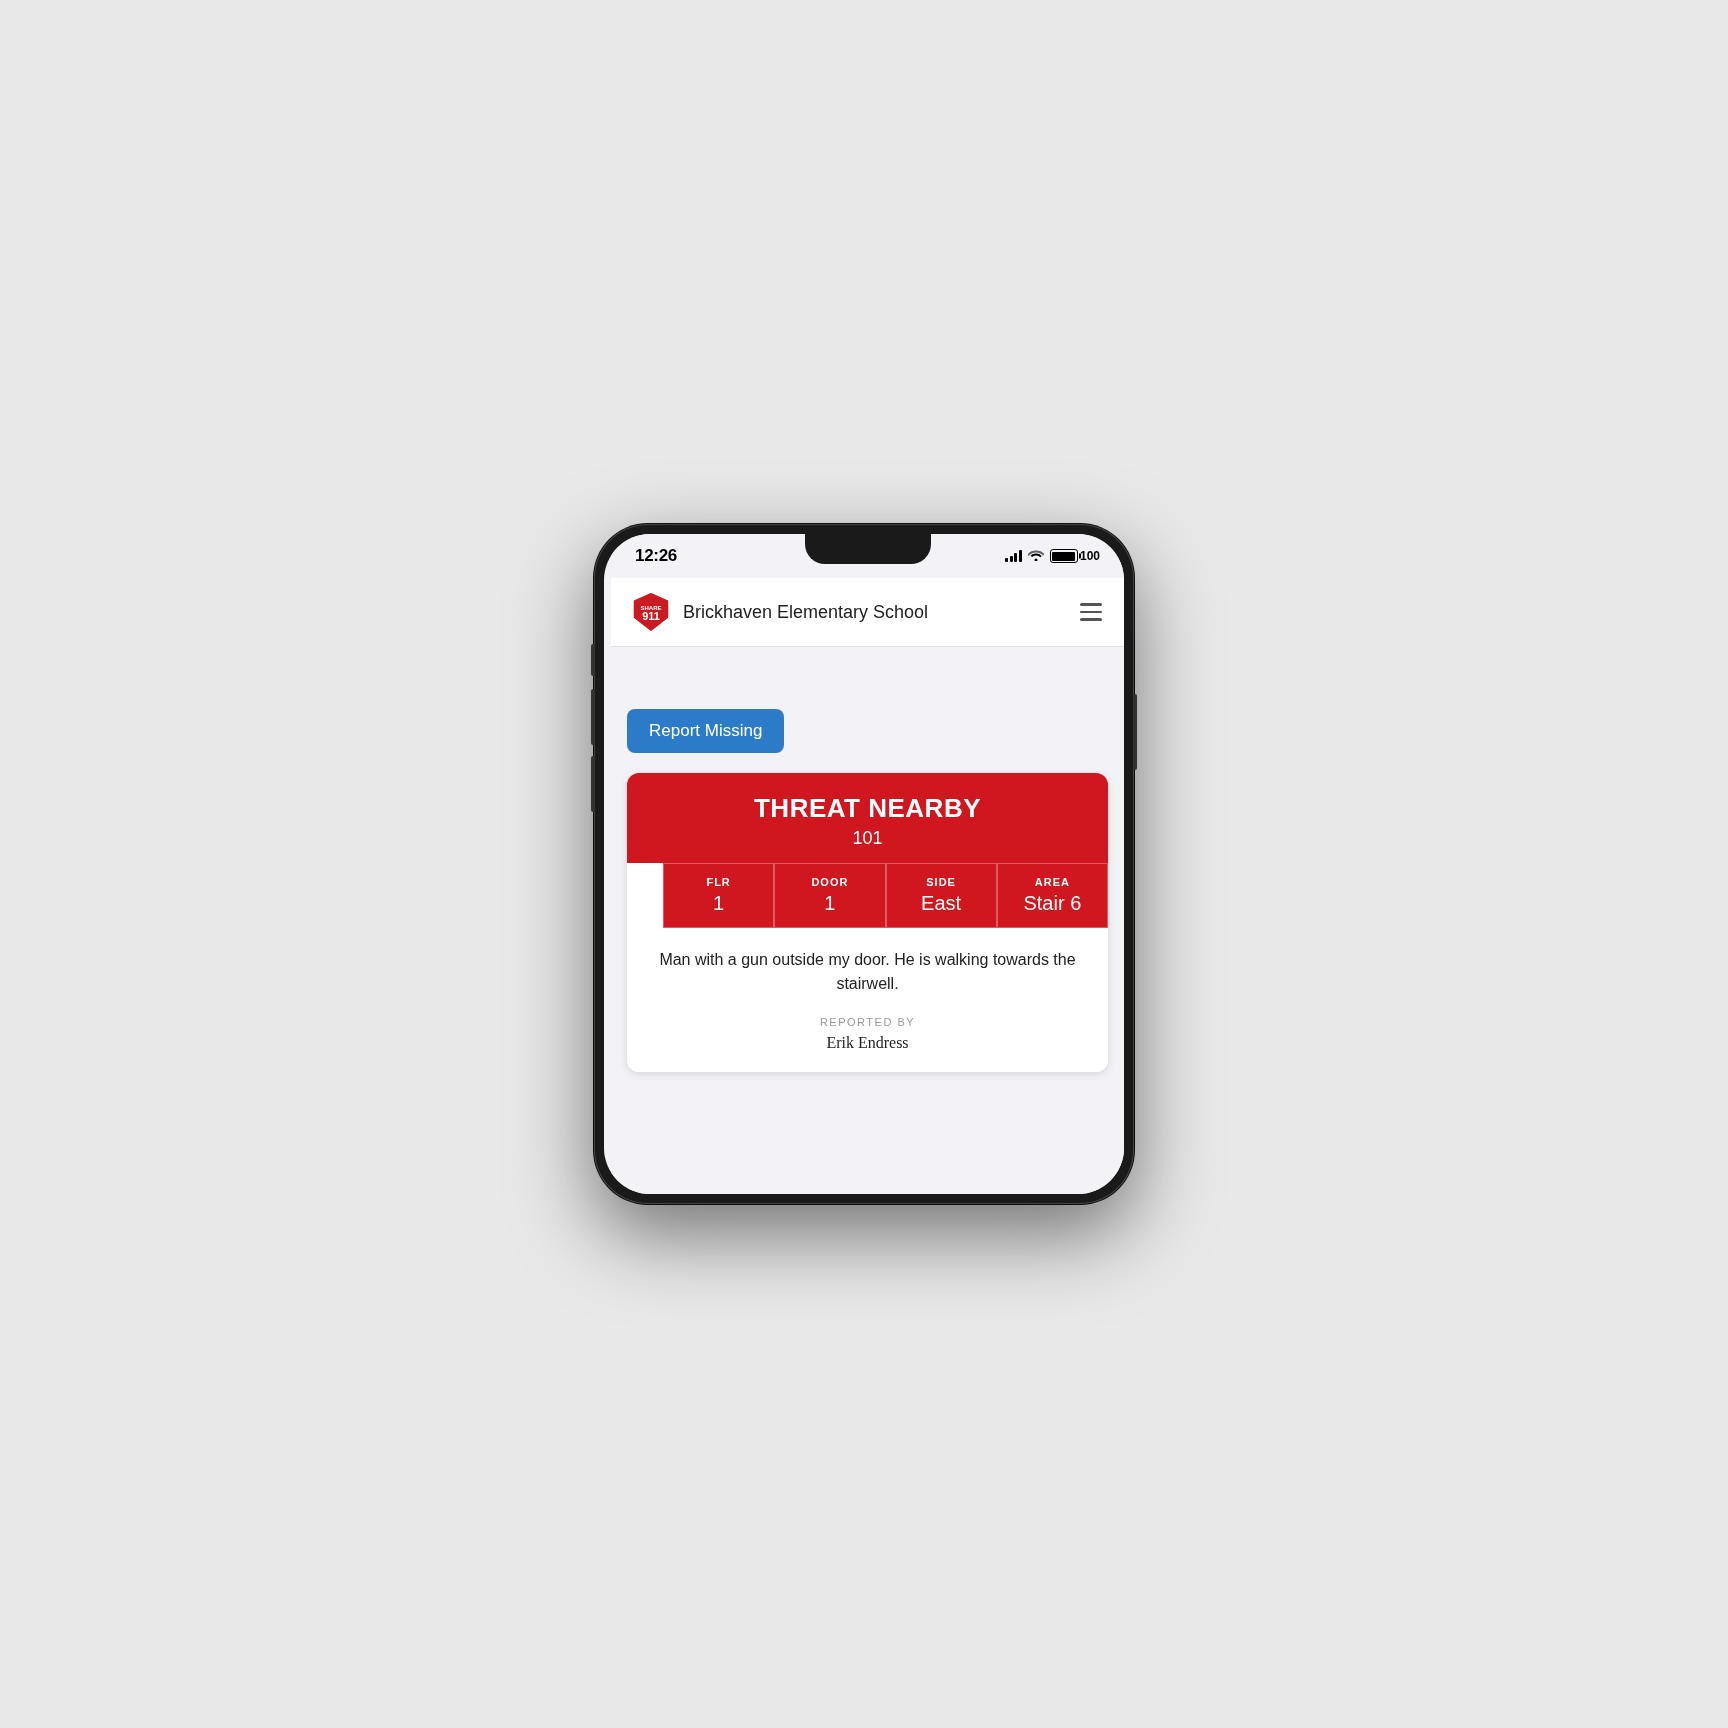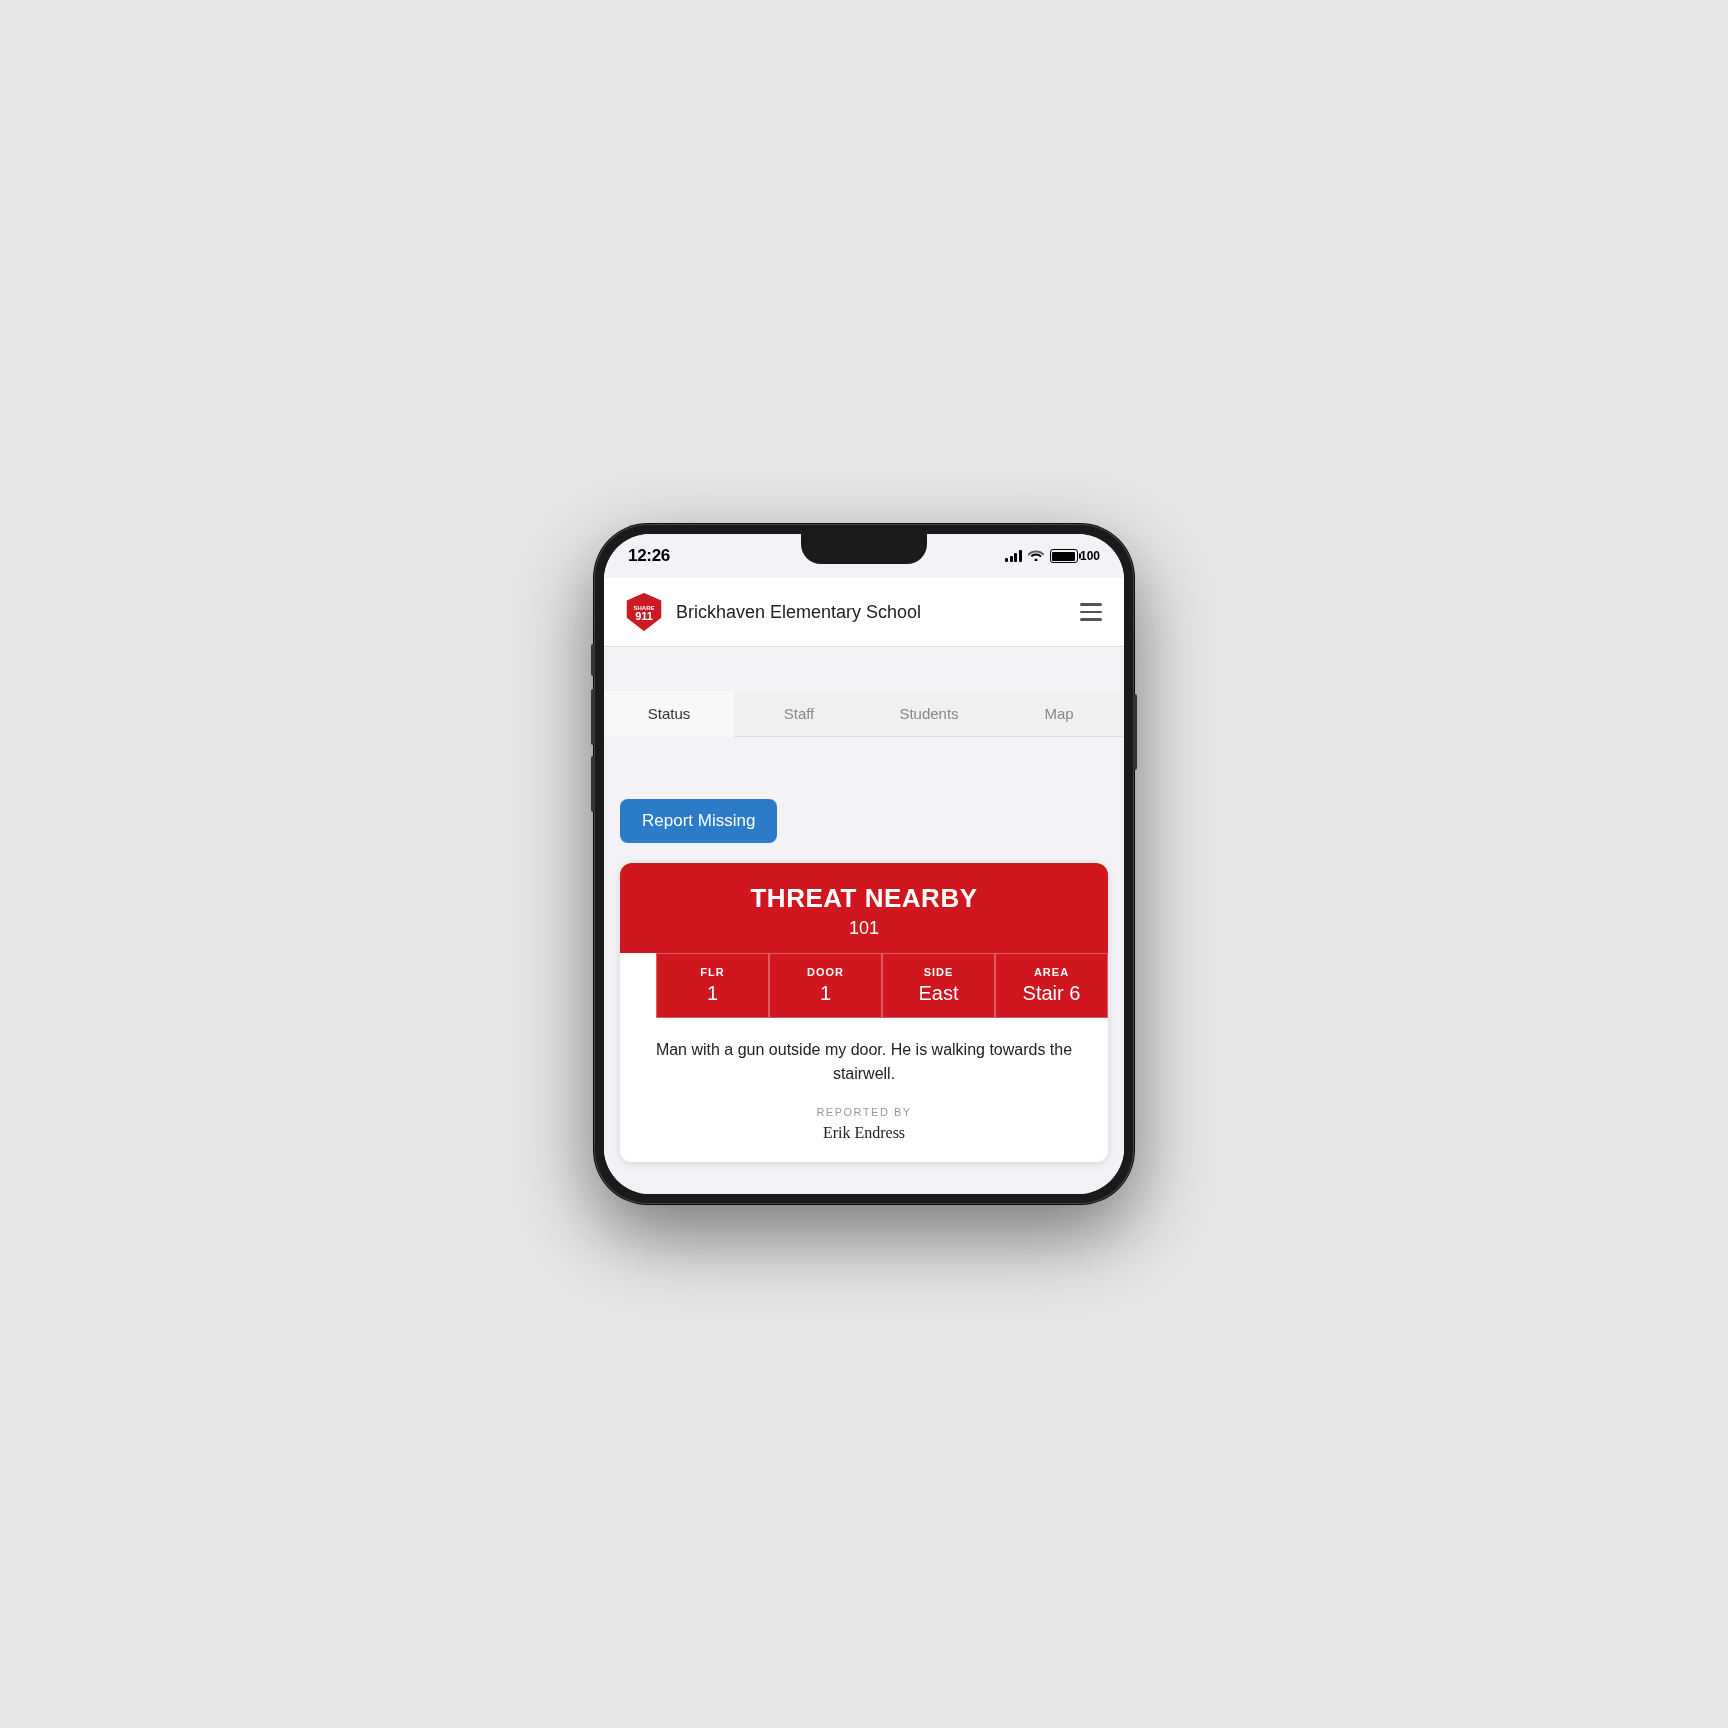--- a/index.html
+++ b/index.html
@@ -26,20 +26,21 @@
       position: relative;
     }
 
     .phone-inner {
       width: 100%;
       height: 100%;
       background: #f2f2f7;
       border-radius: 46px;
       overflow: hidden;
       position: relative;
+      padding-left: 7px;
     }
 
     
     .status-bar {
       background: #f2f2f7;
       height: 44px;
       display: flex;
       align-items: center;
       justify-content: space-between;
       padding: 0 24px;
@@ -426,34 +427,20 @@
             </div>
             <span class="header-title">Brickhaven Elementary School</span>
           </div>
           <div class="hamburger-icon">
             <div class="hamburger-line"></div>
             <div class="hamburger-line"></div>
             <div class="hamburger-line"></div>
           </div>
         </div>
 
-        <div class="tab-bar">
-          <div class="tab-item active">
-            <span>Status</span>
-          </div>
-          <div class="tab-item">
-            <span>Staff</span>
-          </div>
-          <div class="tab-item">
-            <span>Students</span>
-          </div>
-          <div class="tab-item">
-            <span>Map</span>
-          </div>
-        </div>
 
         <div class="content-area">
 
           
           <button class="report-missing-btn">Report Missing</button>
 
           
           <div class="threat-card">
             <div class="threat-header">
               <div class="threat-title">THREAT NEARBY</div>

